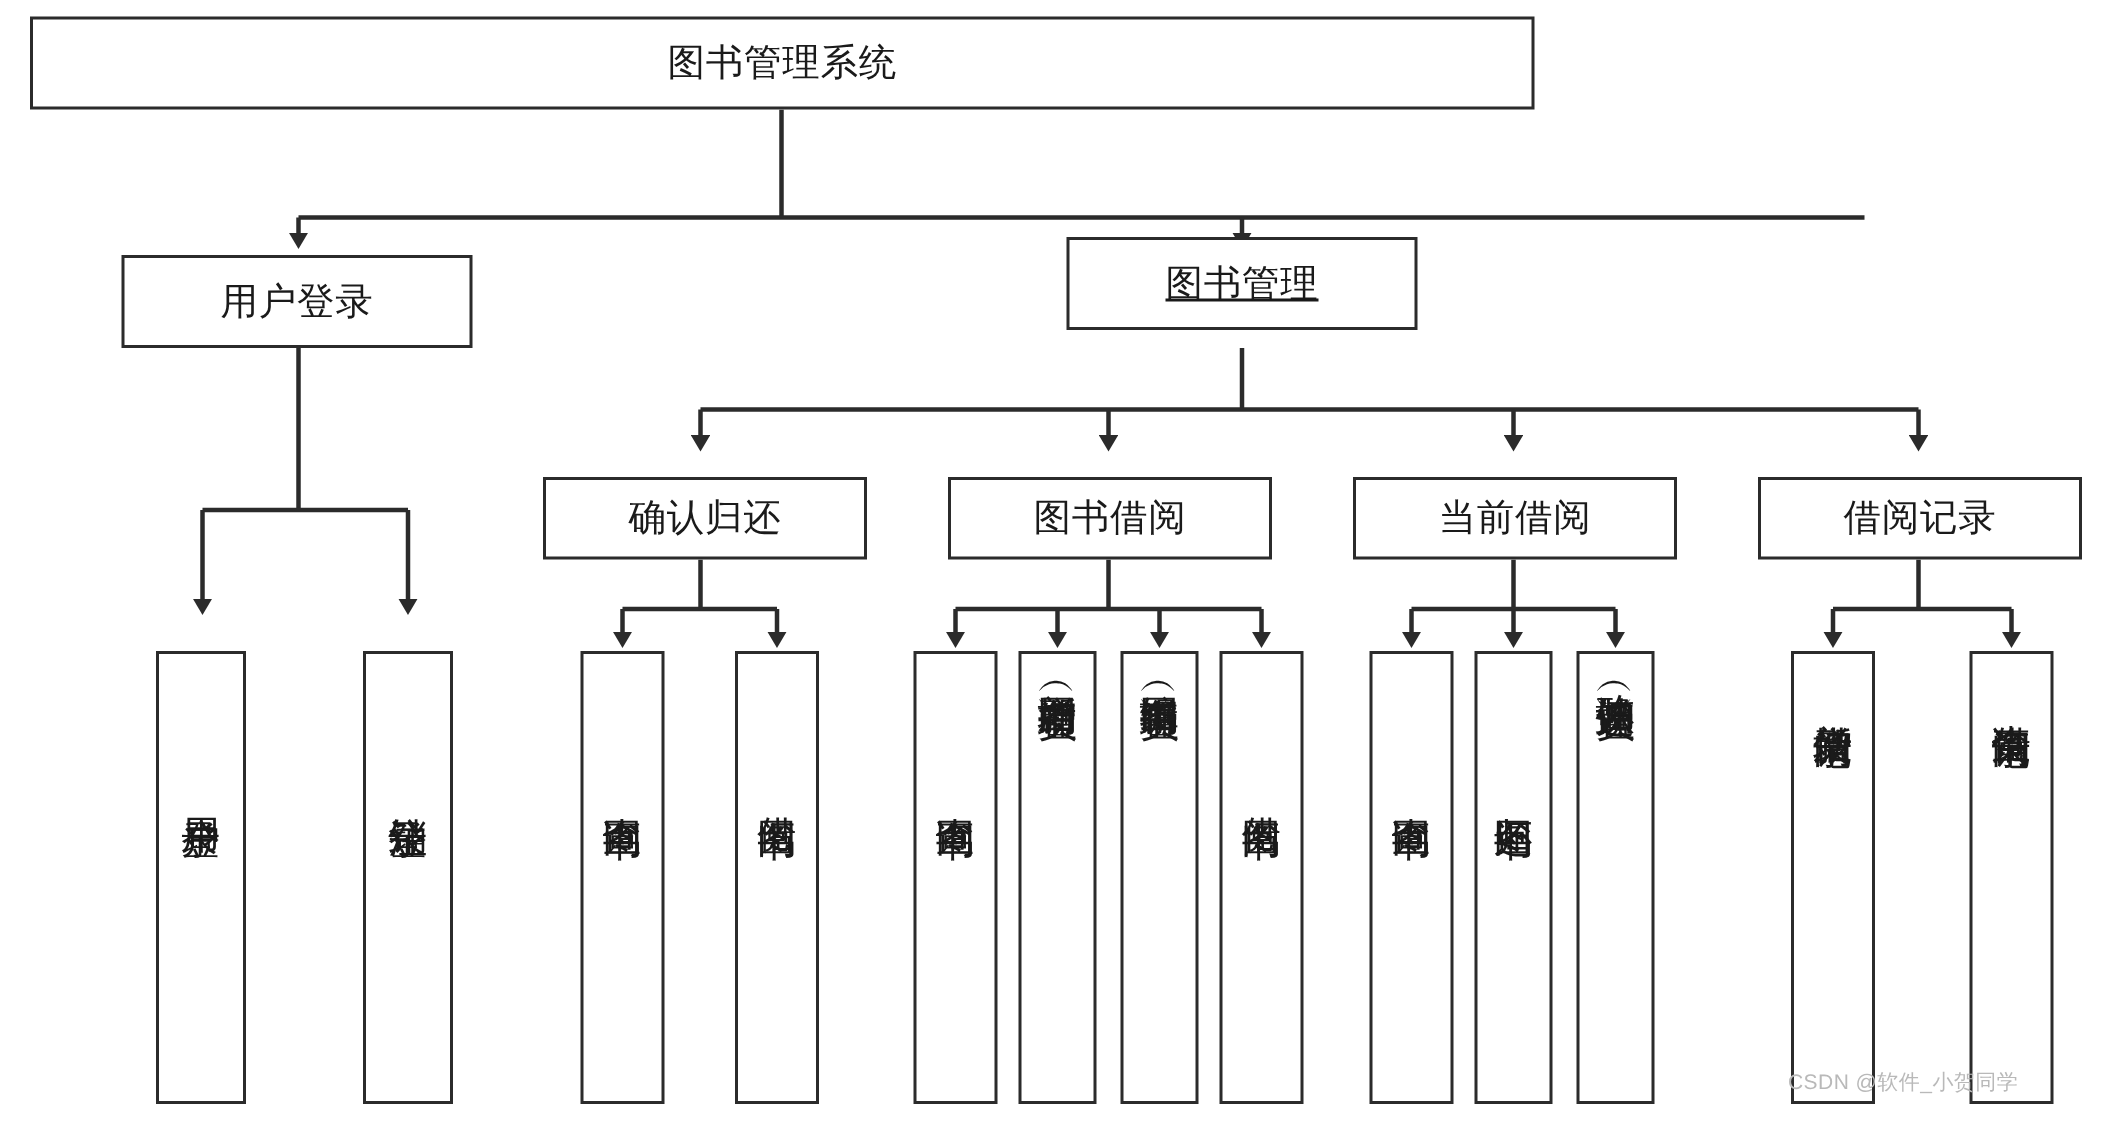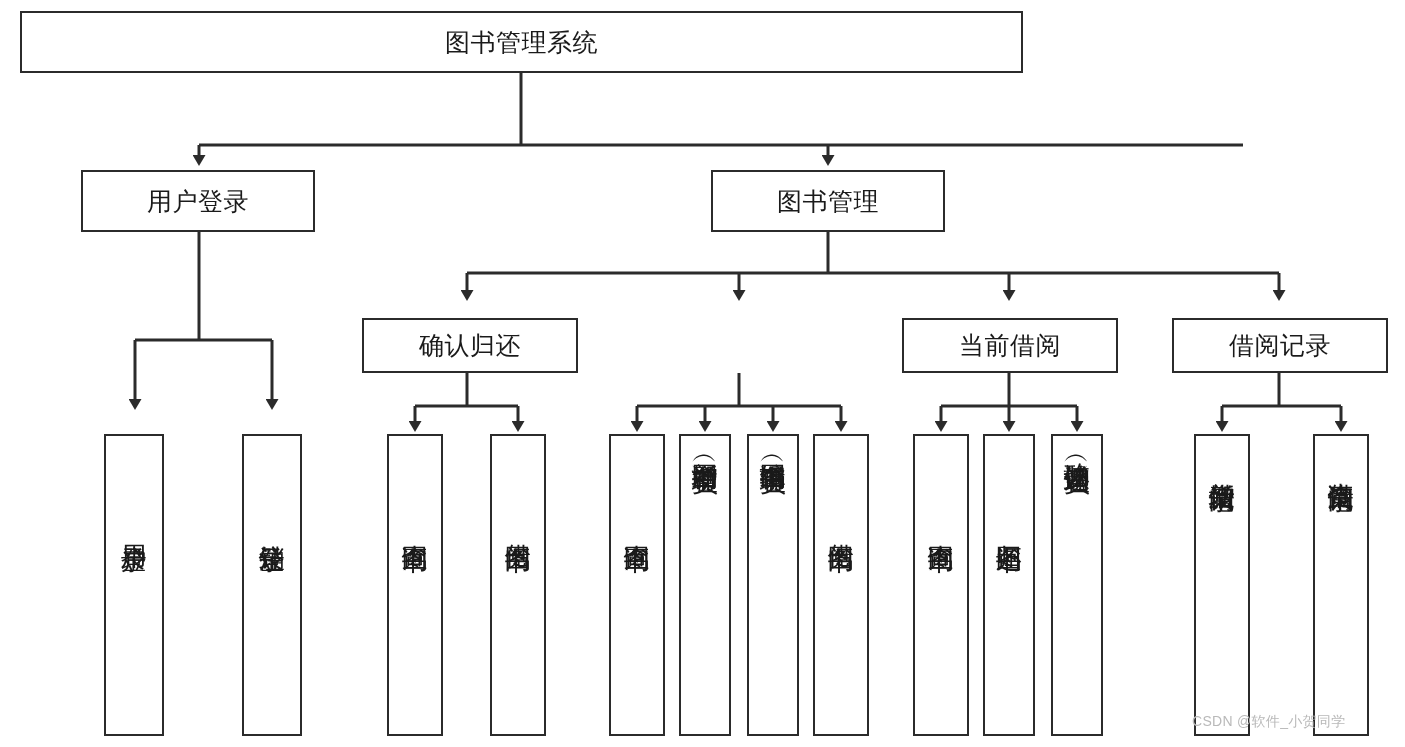--- a/index.html
+++ b/index.html
@@ -131,27 +131,30 @@
     </g>
   </svg>
 
   <div class="node horiz root" style="left:20px; top:11px; width:1003px; height:62px;">
     <span class="node-label">图书管理系统</span>
   </div>
 
   <div class="node horiz" style="left:81px; top:170px; width:234px; height:62px;">
     <span class="node-label">用户登录</span>
   </div>
-  <div class="node horiz" style="left:711px; top:170px; width:234px; height:62px;">
+  <div class="node horiz" style="left:711px; top:158px; width:234px; height:62px;text-decoration:underline;">
     <span class="node-label">图书管理</span>
   </div>
 
   <div class="node horiz" style="left:362px; top:318px; width:216px; height:55px;">
     <span class="node-label">确认归还</span>
   </div>
+  <div class="node horiz" style="left:632px; top:318px; width:216px; height:55px;">
+    <span class="node-label">图书借阅</span>
+  </div>
   <div class="node horiz" style="left:1172px; top:318px; width:216px; height:55px;">
     <span class="node-label">借阅记录</span>
   </div>
   <div class="node horiz" style="left:902px; top:318px; width:216px; height:55px;">
     <span class="node-label">当前借阅</span>
   </div>
 
   <div class="node vert" style="left:104px; top:434px; width:60px; height:302px; padding-top:88px;">
     <span class="node-label">用户登录</span>
   </div>

